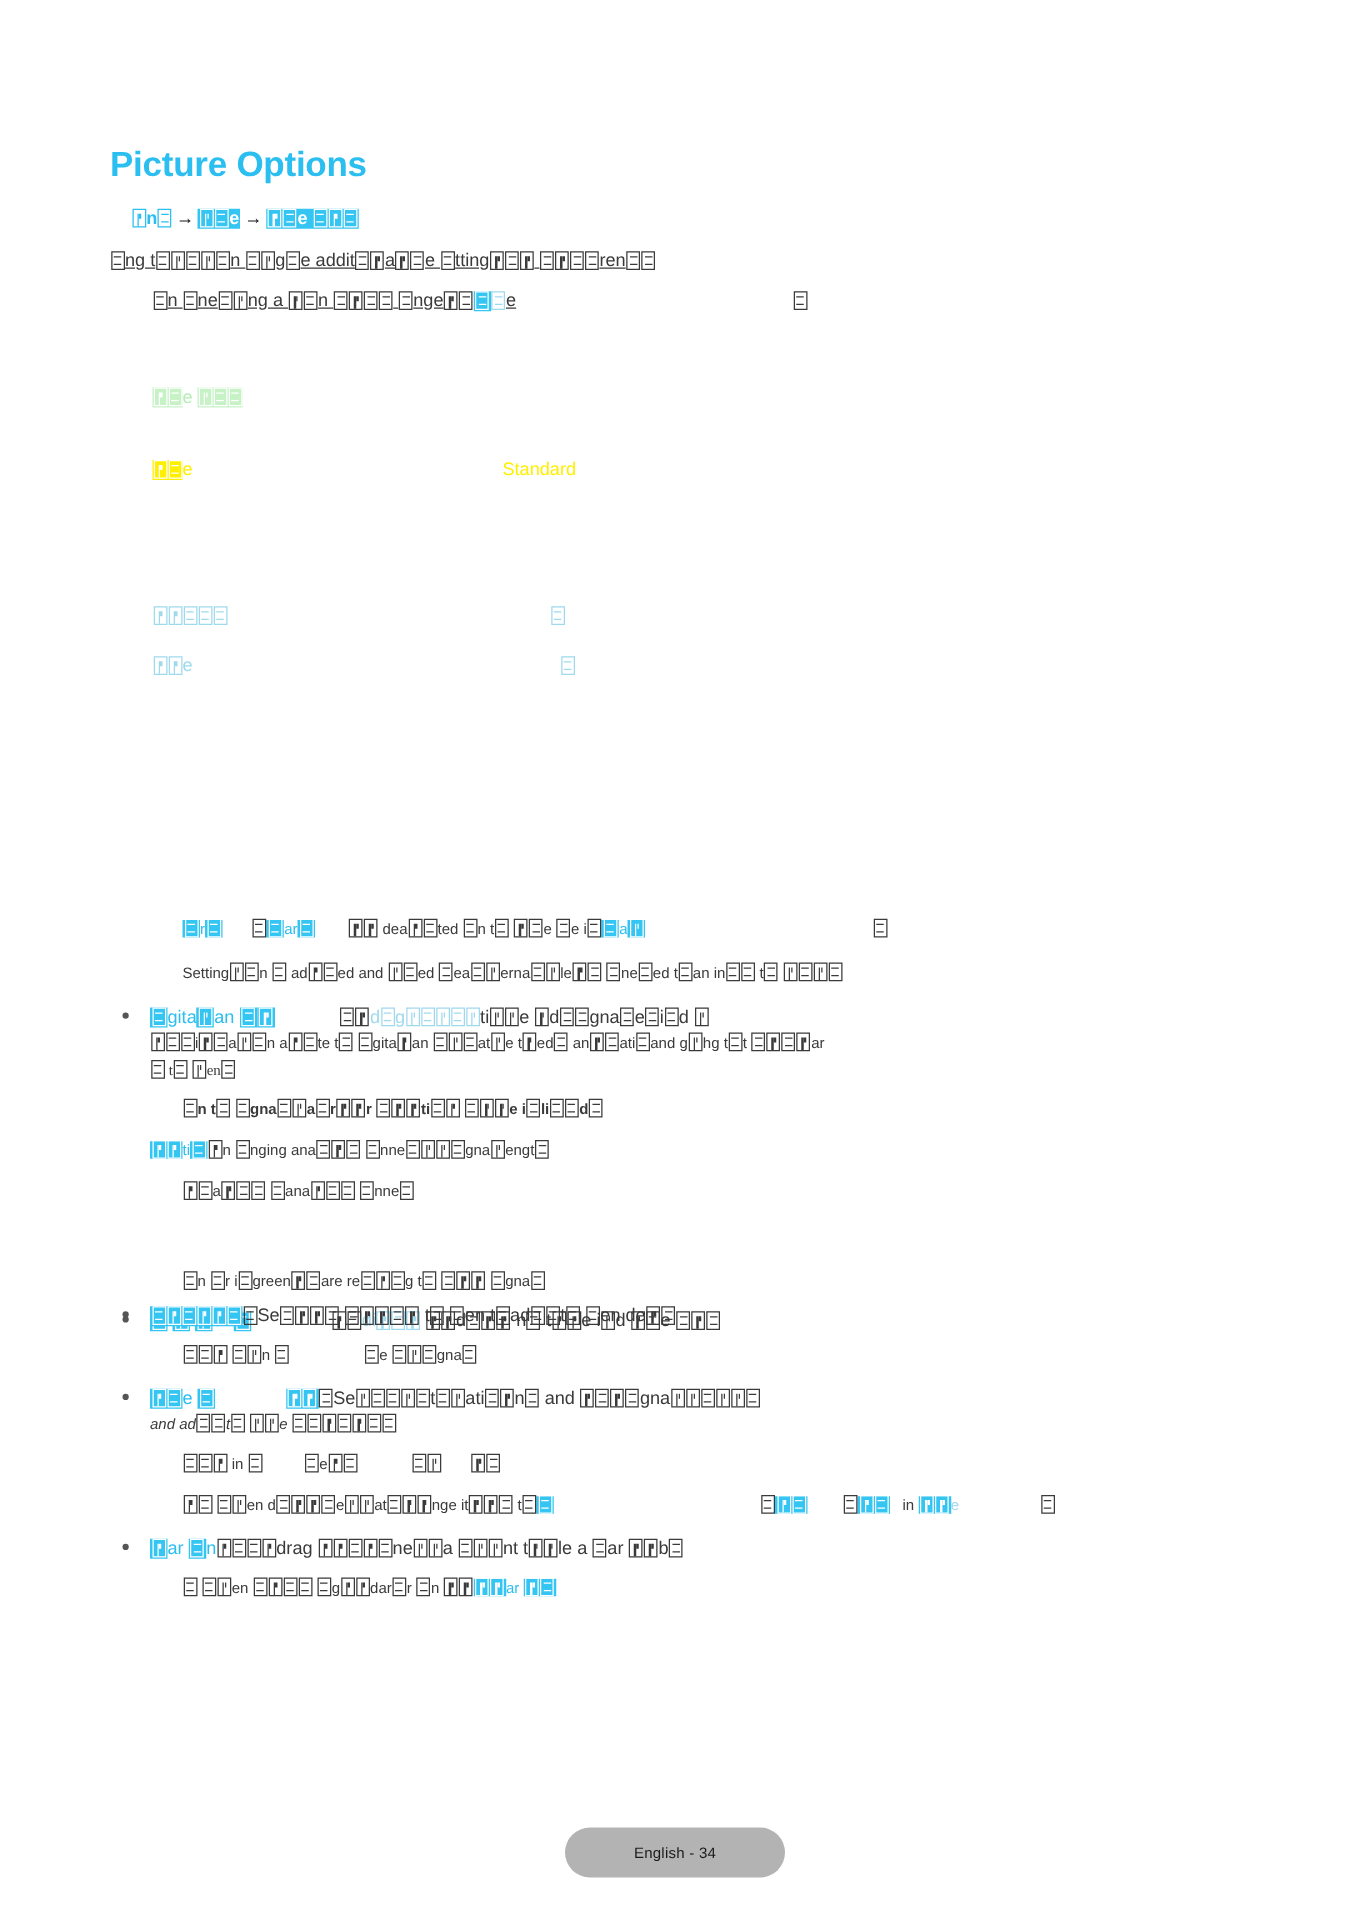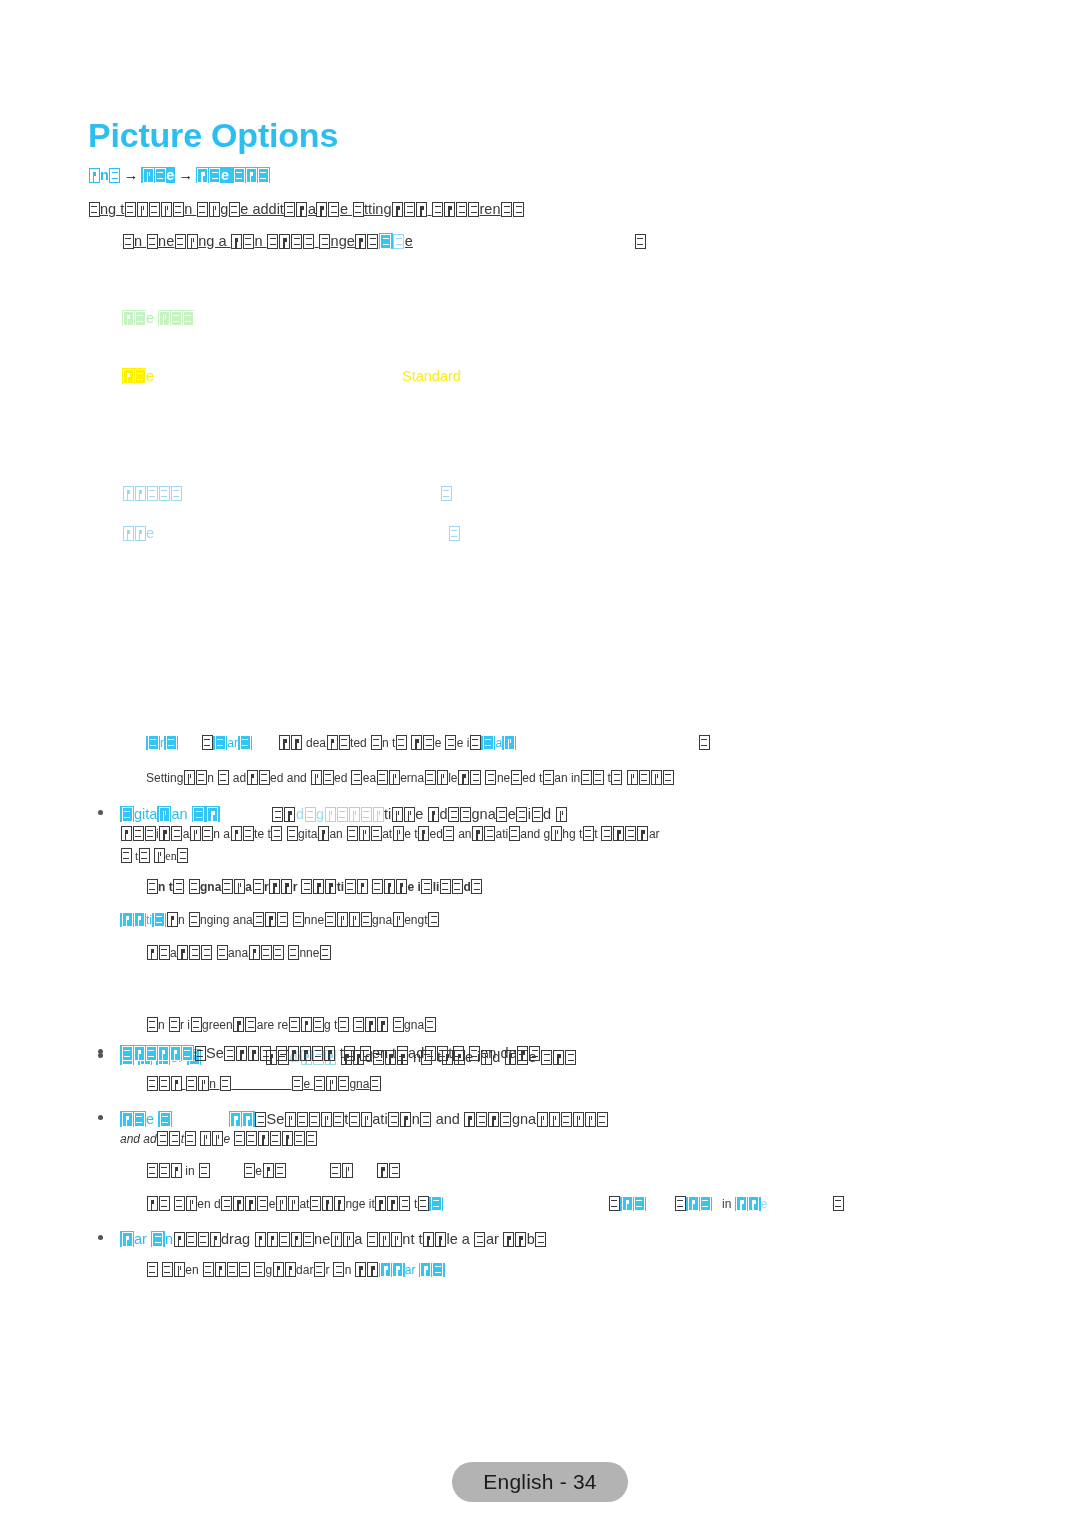--- a/index.html
+++ b/index.html
@@ -7,21 +7,21 @@
     width:1080px;height:1534px;background:#ffffff;
     font-family:"Liberation Sans","DejaVu Sans",sans-serif;
     -webkit-font-smoothing:antialiased;
     position:relative;overflow:hidden;
   }
   .page{position:relative;width:1080px;height:1534px;}
 
   
   .title{
     position:absolute;left:88px;top:116px;
-    font-size:34px;font-weight:bold;letter-spacing:-0.2px;
+    font-size:28px;font-weight:bold;letter-spacing:-0.2px;
     color:#2bbef0;white-space:nowrap;
   }
 
   
   .row{position:absolute;white-space:nowrap;line-height:1.45;}
   .body{font-size:14.5px;color:#3a3a3a;text-decoration:underline;}
   .crumb{font-size:14.5px;color:#2bbef0;font-weight:bold;}
   .arrow{color:#111;font-weight:normal;padding:0 3px;}
 
   .bullet{position:absolute;font-size:13px;color:#4a4a4a;}
@@ -76,30 +76,30 @@
   
   .menu-line{position:absolute;white-space:nowrap;font-size:14.5px;}
 
   
   .footer{
     position:absolute;left:452px;top:1462px;
     width:176px;height:40px;border-radius:20px;
     background:#b3b3b3;
     display:flex;align-items:center;justify-content:center;
   }
-  .footer-label{font-size:21px;color:#1a1a1a;font-weight:normal;letter-spacing:0.2px;}
+  .footer-label{font-size:12px;color:#1a1a1a;font-weight:normal;letter-spacing:0.2px;}
 </style>
 </head>
 <body>
 
 <div class="page">
 
   <div class="title">Picture Options</div>
 
-  <div class="row crumb" style="left:88px;top:165px;">
+  <div class="row crumb" style="left:105px;top:165px;">
     <span><i class="t2"></i>n<i class="t"></i></span><span class="arrow">→</span><span class="hilite-cyan"><i class="t2"></i><i class="t"></i>e</span><span class="arrow">→</span><span class="hilite-cyan"><i class="t2"></i><i class="t"></i>e&nbsp;<i class="t"></i><i class="t2"></i><i class="t"></i></span>
   </div>
 
   <div class="row body" style="left:88px;top:199px;">
     <i class="t c-dark"></i>ng t<i class="t c-dark"></i><i class="t2 c-dark"></i><i class="t c-dark"></i><i class="t2 c-dark"></i><i class="t c-dark"></i>n <i class="t c-dark"></i><i class="t2 c-dark"></i>g<i class="t c-dark"></i>e addit<i class="t c-dark"></i><i class="t2 c-dark"></i>a<i class="t2 c-dark"></i><i class="t c-dark"></i>e <i class="t c-dark"></i>tting<i class="t2 c-dark"></i><i class="t c-dark"></i><i class="t2 c-dark"></i> <i class="t c-dark"></i><i class="t2 c-dark"></i><i class="t c-dark"></i><i class="t c-dark"></i>ren<i class="t c-dark"></i><i class="t c-dark"></i>
   </div>
 
   <div class="row body" style="left:122px;top:231px;">
     <i class="t c-dark"></i>n <i class="t c-dark"></i>ne<i class="t c-dark"></i><i class="t2 c-dark"></i>ng a <i class="t2 c-dark"></i><i class="t c-dark"></i>n <i class="t c-dark"></i><i class="t2 c-dark"></i><i class="t c-dark"></i><i class="t c-dark"></i> <i class="t c-dark"></i>nge<i class="t2 c-dark"></i><i class="t c-dark"></i><span class="hilite-cyan"><i class="t"></i></span><i class="t c-lcyan"></i>e
   </div>
@@ -189,21 +189,21 @@
     </span>
   </div>
 
   <div class="bullet" style="left:98px;top:1043px;width:900px;">
     <span class="bul-dot"></span>
     <span class="bul-body">
       <span class="hilite-cyan"><i class="t"></i><i class="t2"></i><i class="t"></i><i class="t2"></i><i class="t2"></i><i class="t"></i></span><i class="t c-dark"></i><span class="txt-dark">Se</span><i class="t c-dark"></i><i class="t2 c-dark"></i><i class="t2 c-dark"></i><i class="t c-dark"></i> <i class="t c-dark"></i><i class="t2 c-dark"></i><i class="t2 c-dark"></i><i class="t c-dark"></i><i class="t2 c-dark"></i> t<i class="t c-dark"></i> <i class="t c-dark"></i>en t<i class="t c-dark"></i>ad<i class="t c-dark"></i><i class="t c-dark"></i>t<i class="t c-dark"></i> <i class="t c-dark"></i>en de<i class="t2 c-dark"></i><i class="t c-dark"></i>
     </span>
   </div>
 
-  <div class="sub" style="left:146px;top:1076px;text-decoration:underline;">
+  <div class="sub" style="left:146px;top:1076px;">
     <i class="t c-dark"></i><i class="t c-dark"></i><i class="t2 c-dark"></i> <i class="t c-dark"></i><i class="t2 c-dark"></i>n <i class="t c-dark"></i>
     &nbsp;&nbsp;&nbsp;&nbsp;&nbsp;&nbsp;&nbsp;&nbsp;&nbsp;&nbsp;&nbsp;&nbsp;&nbsp;&nbsp;&nbsp;&nbsp;
     <i class="t c-dark"></i>e <i class="t c-dark"></i><i class="t2 c-dark"></i><i class="t c-dark"></i>gna<i class="t c-dark"></i>
   </div>
 
   <div class="bullet" style="left:98px;top:1109px;width:900px;">
     <span class="bul-dot"></span>
     <span class="bul-body">
       <span class="hilite-cyan"><i class="t2"></i><i class="t"></i></span><span class="txt-cyan">e</span>&nbsp;<span class="hilite-cyan"><i class="t"></i></span>
       &nbsp;&nbsp;&nbsp;&nbsp;&nbsp;&nbsp;&nbsp;&nbsp;&nbsp;&nbsp;&nbsp;&nbsp;

